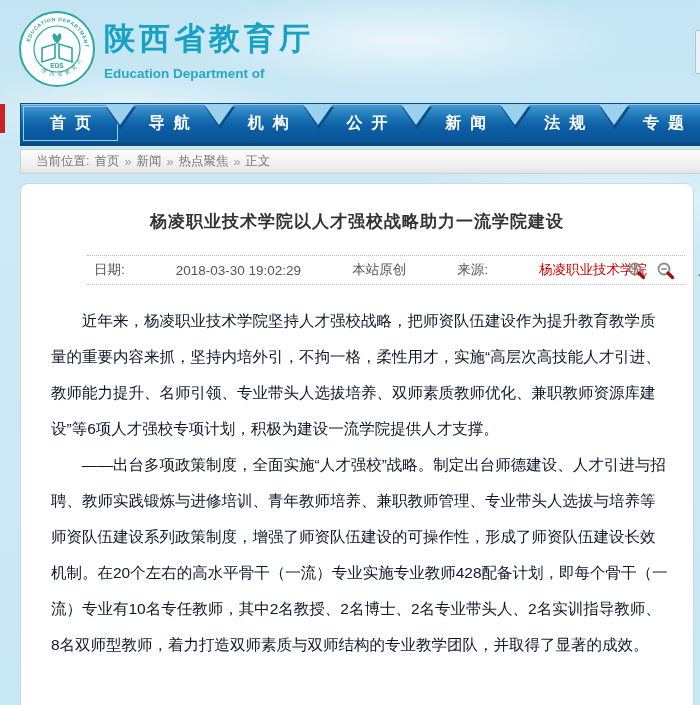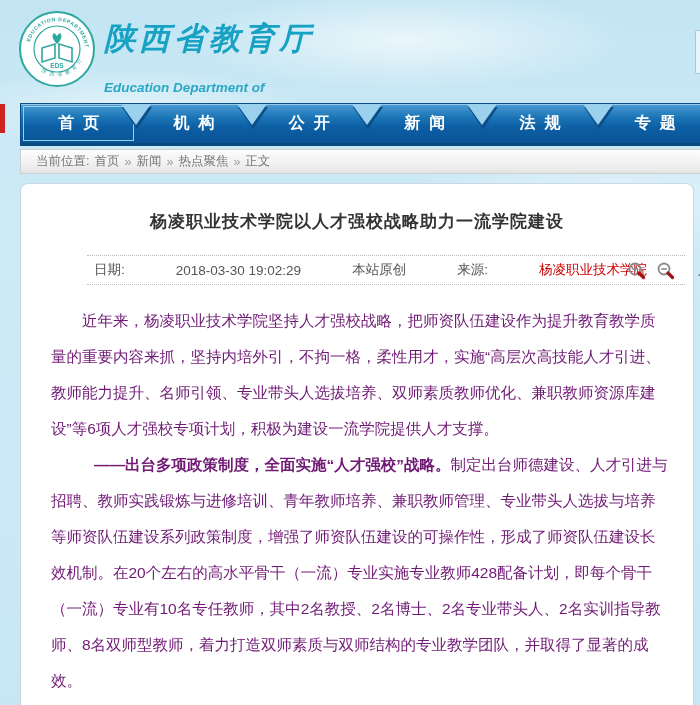--- a/index.html
+++ b/index.html
@@ -11,23 +11,23 @@
       radial-gradient(ellipse 260px 60px at 18% 110px, rgba(255,255,255,.5), rgba(255,255,255,0) 70%),
       radial-gradient(ellipse 300px 80px at 88% 200px, rgba(255,255,255,.45), rgba(255,255,255,0) 70%),
       linear-gradient(180deg,#c3e5f3 0%,#cdeaf6 30%,#c8e7f5 100%);
     position:relative;
   }
   .page { width:700px; height:705px; position:relative; }
 
   
   .header { height:103px; position:relative; }
   .logo-wrap { position:absolute; left:18px; top:10px; width:78px; height:78px; cursor:pointer; }
-  .site-title-block { position:absolute; left:104px; top:18px;font-style:italic; }
+  .site-title-block { position:absolute; left:104px; top:18px; }
   .site-title { font-size:31px; font-weight:bold; color:#17a2c3; letter-spacing:4px; }
-  .site-sub { font-size:13.5px; font-weight:bold; color:#2ba7c6; line-height:17px; margin-top:19px; }
+  .site-sub { font-size:13.5px; font-weight:bold; color:#2ba7c6; line-height:17px; margin-top:5px; }
 
   
   .cutoff-widget { position:absolute; right:-2px; top:30px; width:7px; height:44px;
     border:1px solid #a8c8d8; background:#e8f4fa; border-radius:2px 0 0 2px; }
 
   
   .navbar { position:absolute; left:20px; top:103px; right:-14px; height:43px;
     background:linear-gradient(180deg,#4c9bd4 0%,#1a74b5 35%,#0d5ea4 60%,#0a5496 100%);
     border:1px solid #0a4c86; border-bottom:3px solid #094a80;
     box-shadow:inset 0 1px 0 rgba(255,255,255,.45);
@@ -61,24 +61,24 @@
   .article-title { margin-top:26px; text-align:center; font-size:17px; font-weight:bold;
     color:#333; letter-spacing:1px; }
   .meta-row { margin:22px 8px 0 66px; height:30px; position:relative;
     border-top:1px dotted #bbb; border-bottom:1px dotted #bbb;
     display:flex; align-items:center; font-size:13.5px; color:#555; padding-left:7px;gap:45px; }
   .meta-row .seg { margin-right:6px; white-space:nowrap; }
   .meta-source { color:#c00; cursor:pointer;text-align:center; }
   .meta-icons { position:absolute; right:10px; top:5px; display:flex; gap:10px; }
   .zoom-btn { width:19px; height:19px; cursor:pointer; display:inline-block; }
 
-  .article-body { padding:18px 24px 0 30px; font-size:15.5px; color:#701a75;
+  .article-body { padding:18px 24px 0 30px; font-size:15.5px; color:#0f172a;
     line-height:36px; }
   .article-body p { text-indent:2em; }
-  .para-lead { font-weight:bold;margin-left:12px; }
+  .para-lead { font-weight:normal; }
 
   
   .logo-svg { width:78px; height:78px; }
 </style>
 </head>
 <body>
 
 <div class="page">
 
   <div class="header">
@@ -114,20 +114,21 @@
     <div class="cutoff-widget"></div>
   </div>
 
   <div class="red-sliver"></div>
   <div class="navbar">
     <div class="nav-item active">首页</div>
     <div class="nav-sep">
         <span class="tri-dark"></span>
         <span class="tri-light"></span>
       </div>
+    <div class="nav-item">导航</div>
     <div class="nav-sep">
         <span class="tri-dark"></span>
         <span class="tri-light"></span>
       </div>
     <div class="nav-item">机构</div>
     <div class="nav-sep">
         <span class="tri-dark"></span>
         <span class="tri-light"></span>
       </div>
     <div class="nav-item">公开</div>

